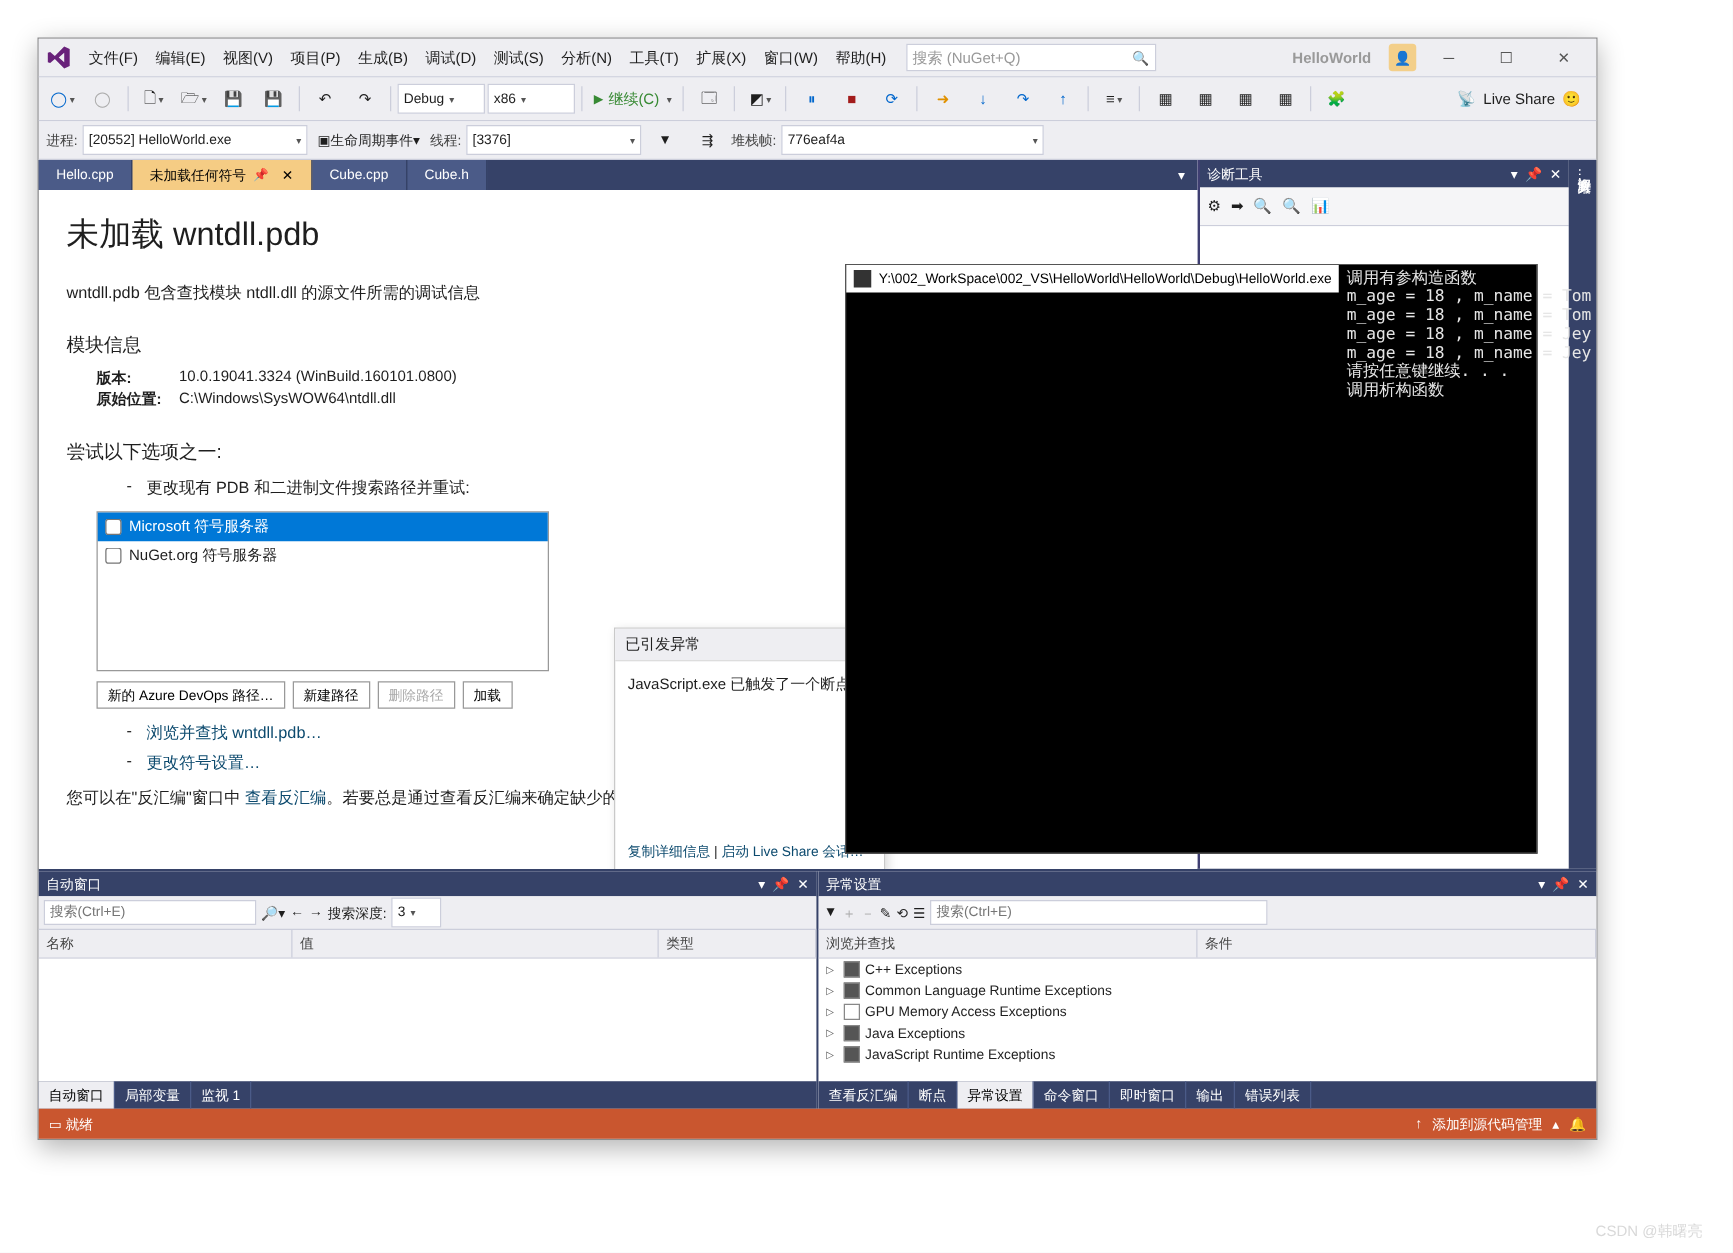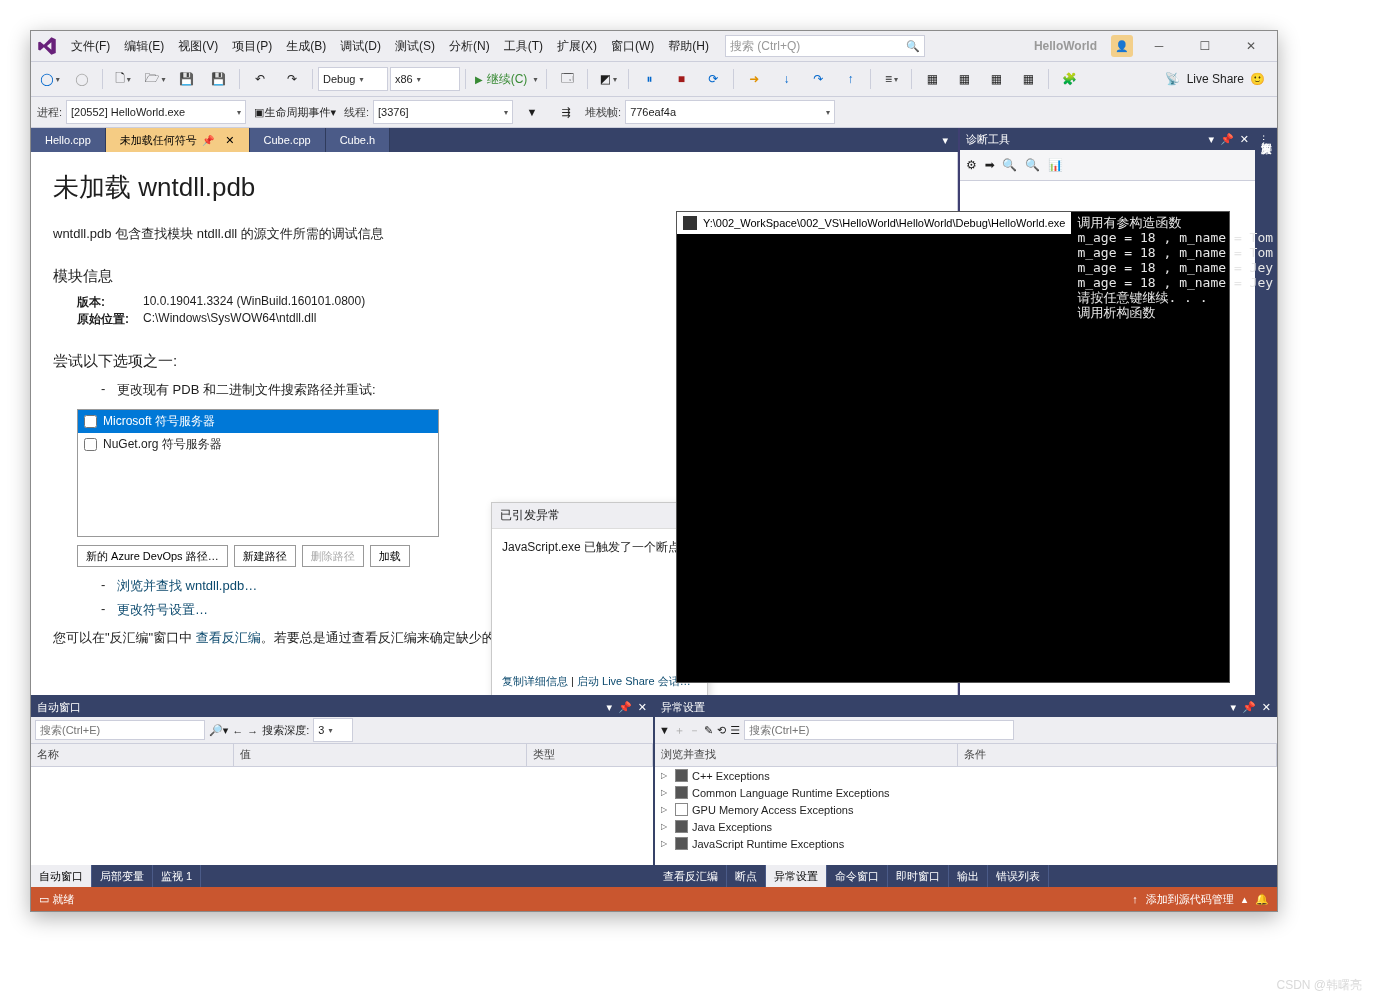--- a/index.html
+++ b/index.html
@@ -121,21 +121,21 @@
       <span>生成(B)</span>
       <span>调试(D)</span>
       <span>测试(S)</span>
       <span>分析(N)</span>
       <span>工具(T)</span>
       <span>扩展(X)</span>
       <span>窗口(W)</span>
       <span>帮助(H)</span>
     </div>
     <div class="search">
-      <span>搜索 (Ctrl+Q)</span>
+      <span>搜索 (NuGet+Q)</span>
       <span class="search-glass">🔍</span>
     </div>
     <div class="right">
       <span class="solution-name">HelloWorld</span>
       <span class="avatar">👤</span>
       <span class="win-ctrl">─</span>
       <span class="win-ctrl">☐</span>
       <span class="win-ctrl">✕</span>
     </div>
   </div>

